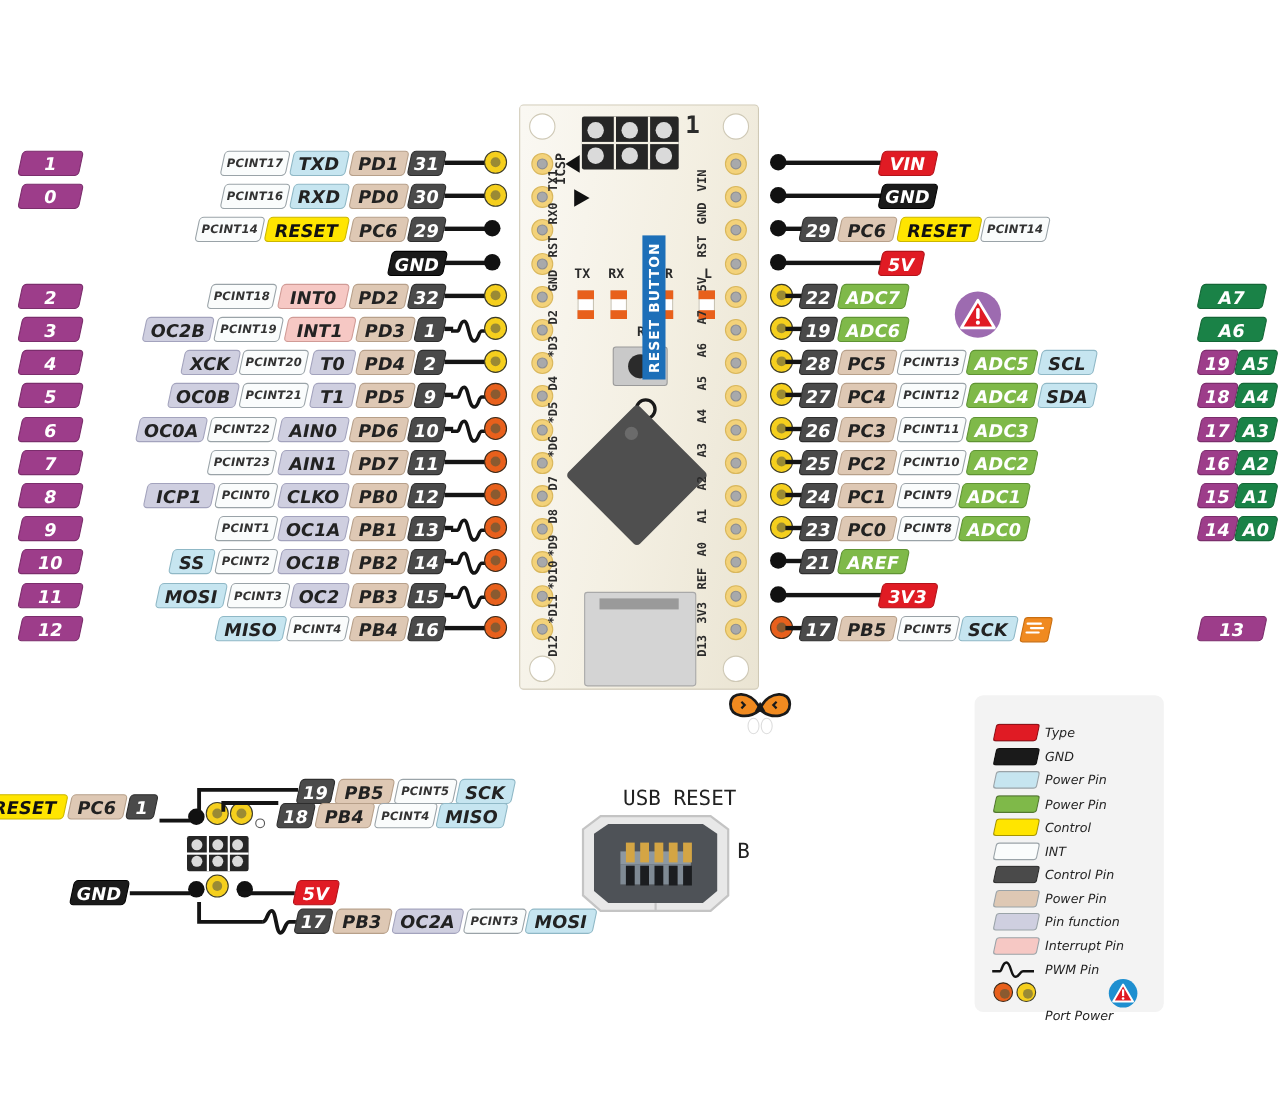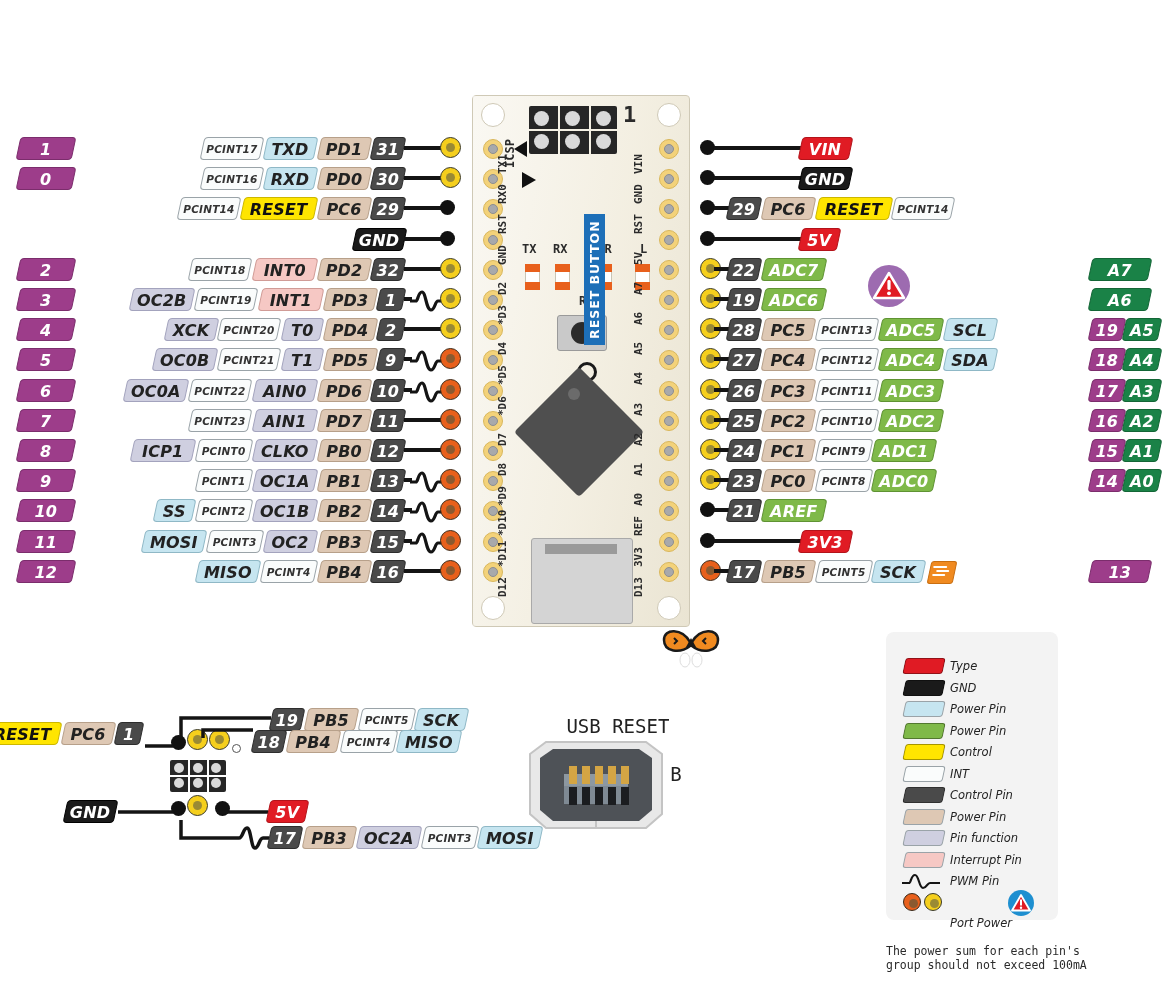--- a/index.html
+++ b/index.html
@@ -870,15 +870,14 @@
       <div class="lgtxt" style="left: 950px; top: 874px; position: absolute;">PWM Pin</div>
       <div class="dot dot-orange" style="left: 903px; top: 892.5px; width: 18px; height: 18px;"></div>
       <div class="dot dot-yellow" style="left: 924px; top: 892.5px; width: 18px; height: 18px;"></div>
       <div class="warnsm" style="left: 1008px; top: 889.5px;"><svg width="26" height="26" viewBox="0 0 26 26">
           <polygon points="13,5 22,20.5 4,20.5" fill="#e01b24" stroke="#fff" stroke-width="1.8" stroke-linejoin="round"></polygon>
           <rect x="12" y="9.5" width="2" height="6" fill="#fff"></rect>
           <circle cx="13" cy="17.7" r="1.2" fill="#fff"></circle>
         </svg></div>
       <div class="lgtxt" style="left: 950px; top: 916px; position: absolute;">Port Power</div>
     </div>
-  <div class="note">The power sum for each pin's group should not exceed 100mA</div>
 
 </div>
 
 </body></html>

